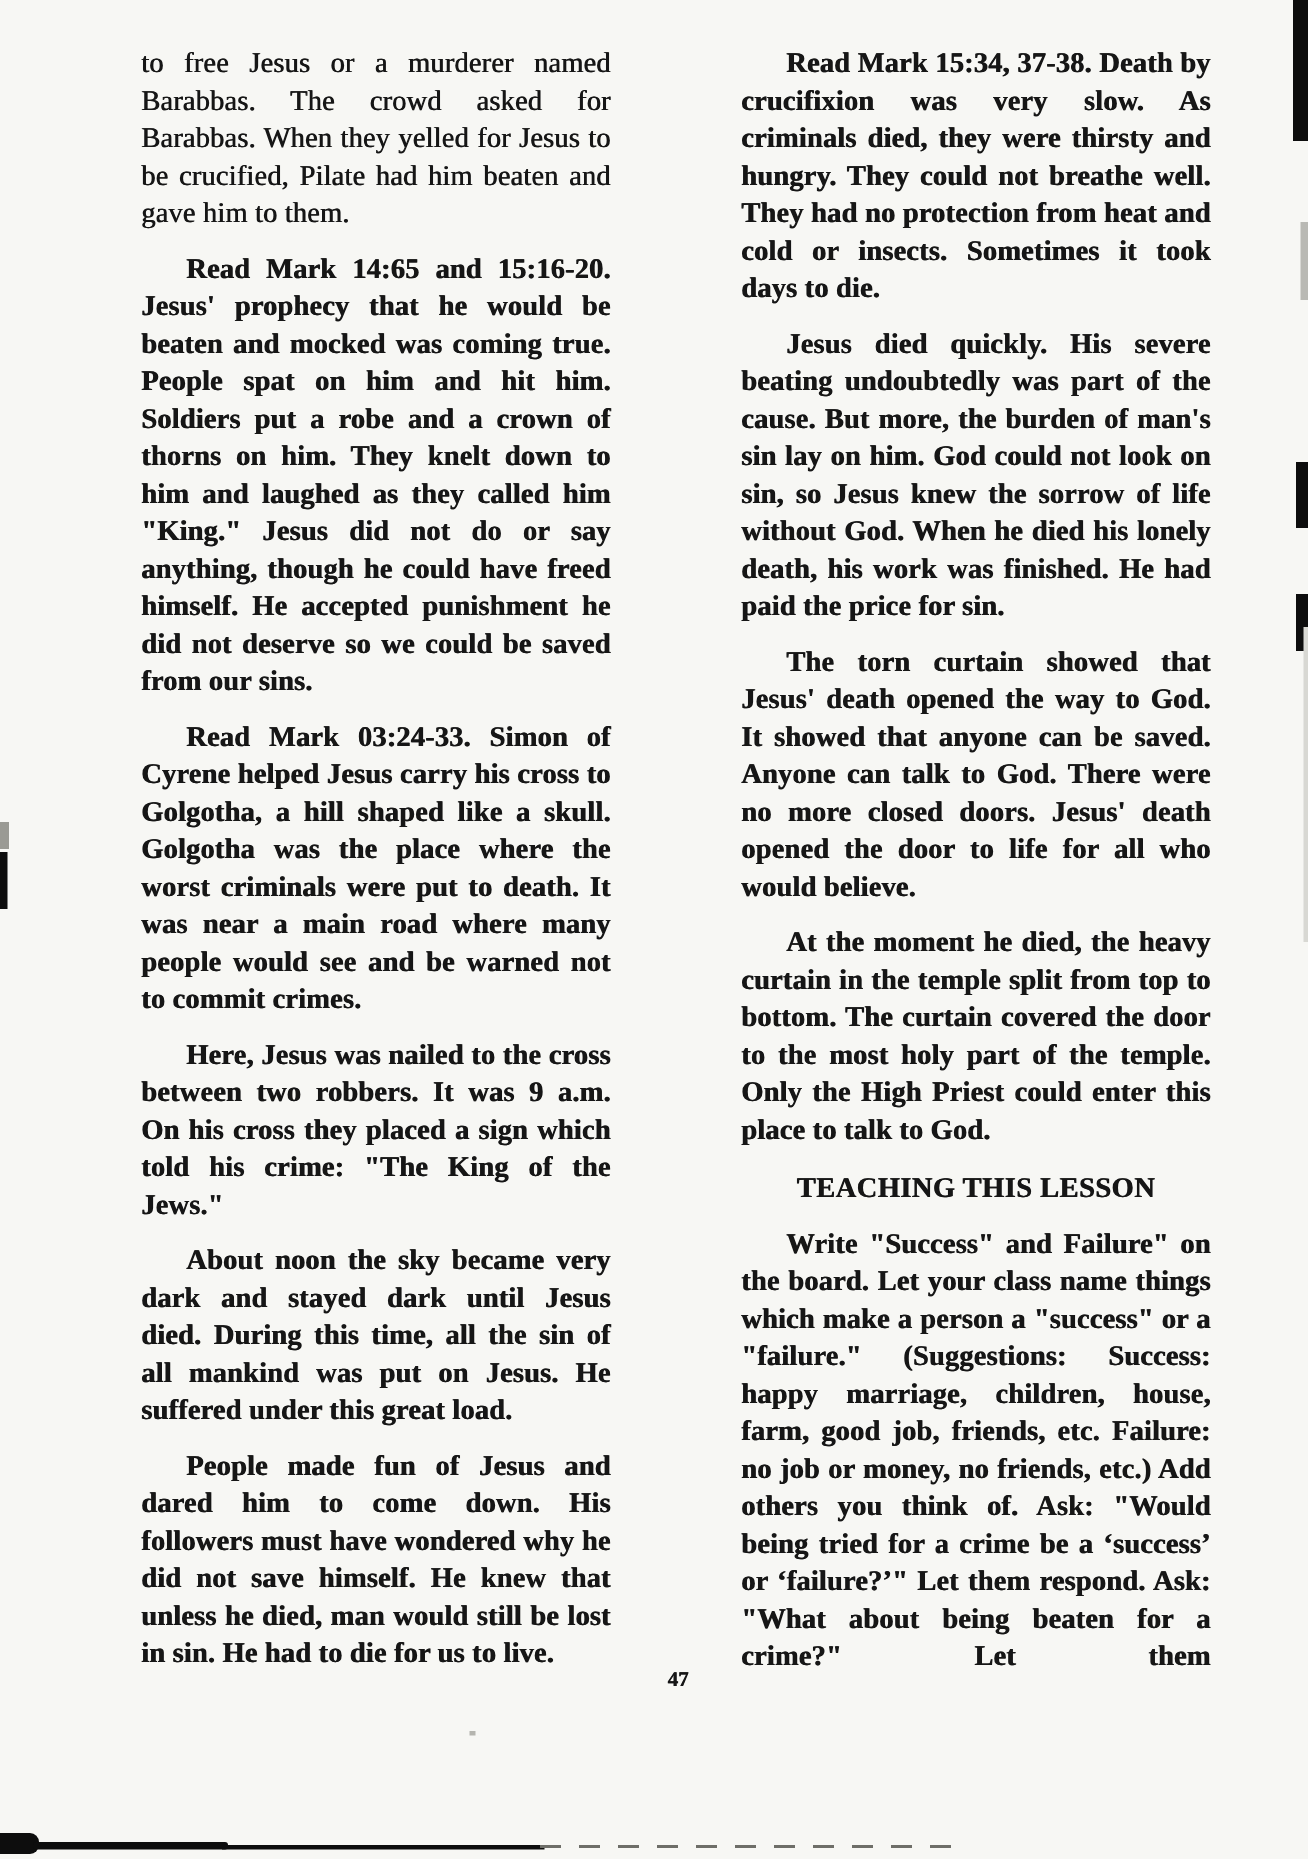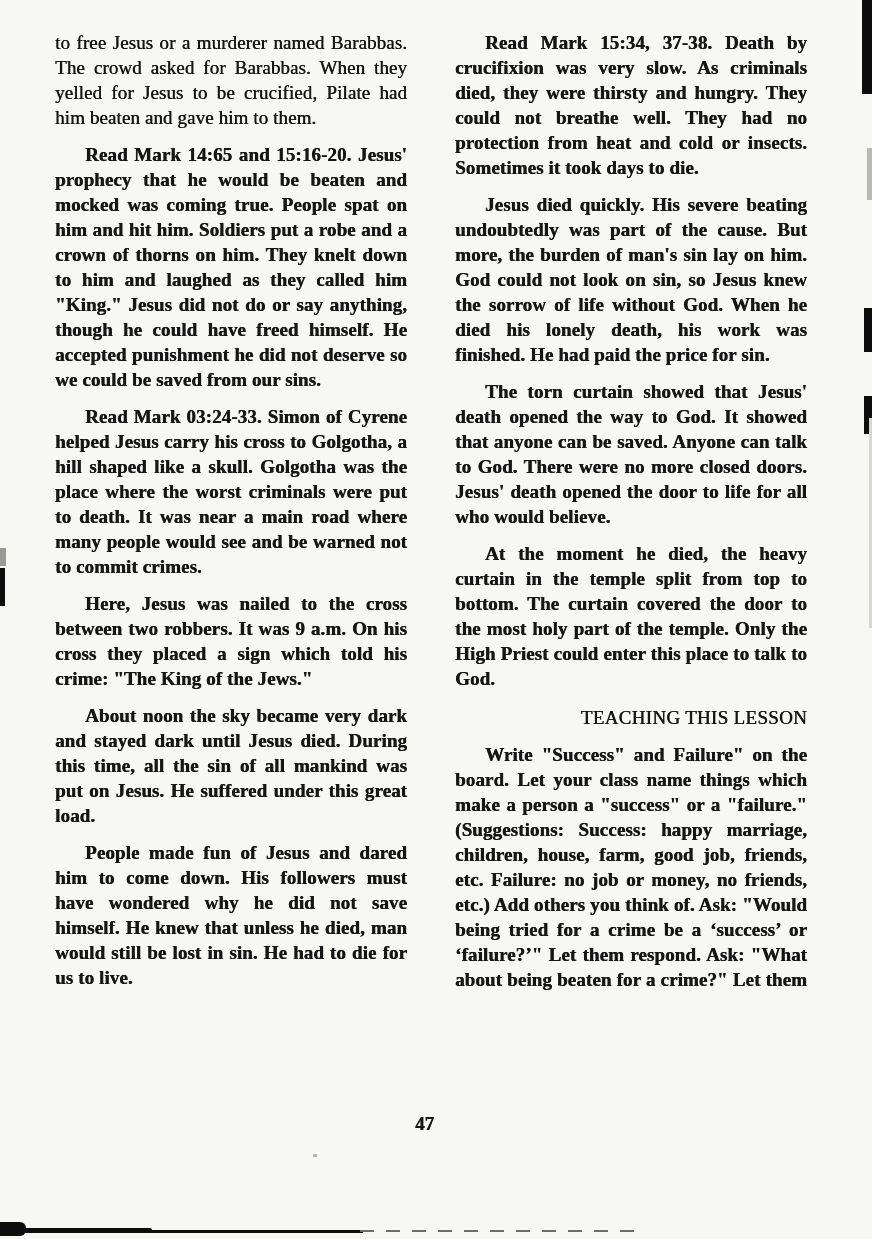--- a/index.html
+++ b/index.html
@@ -29,48 +29,49 @@
   }
   .col {
     width: 352px;
     font-size: 19px;
     line-height: 25px;
     text-align: justify;
     text-justify: inter-word;
     
     text-shadow: 0.45px 0 0 currentColor;
     letter-spacing: 0.1px;
+    margin-left: 39px;
   }
   .col p {
     margin: 0 0 12px 0;
   }
   .col p.indent {
     text-indent: 30px;
     font-weight: bold;
   }
   .col p.cont-next {
     
     text-align-last: justify;
     margin-bottom: 0;
   }
   .col h3 {
     font-size: 19px;
     line-height: 25px;
-    font-weight: normal;
+    font-weight: bold;
     margin: 14px 0 12px 0;
-    text-align: right;
+    text-align: center;
     letter-spacing: 0.3px;
   }
   .page-number {
     position: absolute;
     top: 1113px;
     left: 415px;
     width: 44px;
-    text-align: left;
-    font-size: 19px;
+    text-align: right;
+    font-size: 14px;
     font-weight: bold;
     text-shadow: 0.4px 0 0 currentColor;
   }
   
   .artifact { position: absolute; background: #0d0d0d; }
   .a-right-1 { right: 0; top: 0; width: 10px; height: 94px; }
   .a-right-2 { right: 0; top: 148px; width: 5px; height: 52px; background: #b9b9b4; }
   .a-right-3 { right: 0; top: 308px; width: 8px; height: 44px; }
   .a-right-4 { right: 0; top: 396px; width: 8px; height: 38px; }
   .a-right-5 { right: 0; top: 418px; width: 3px; height: 210px; background: #d8d8d3; }

